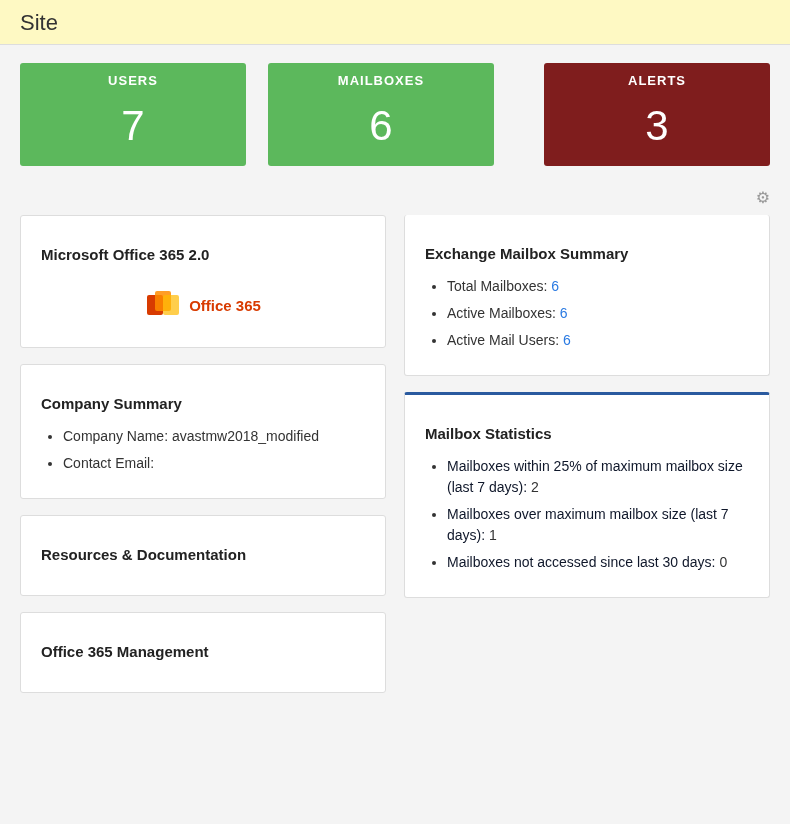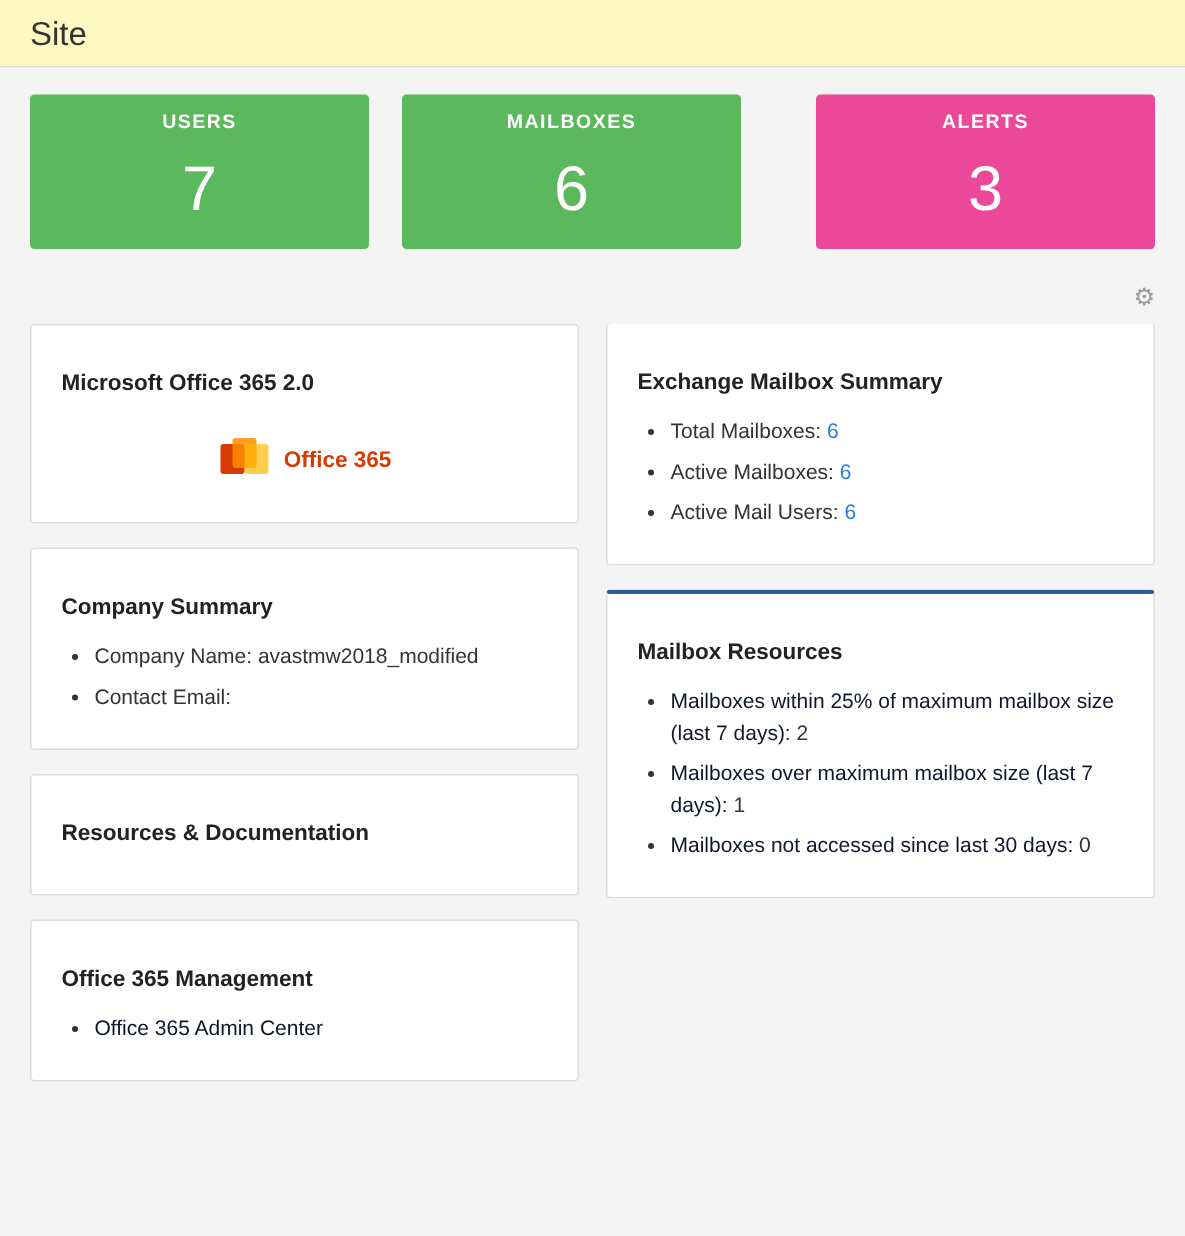--- a/index.html
+++ b/index.html
@@ -28,21 +28,21 @@
     .stat-card {
       flex: 1;
       margin-right: 18px;
       border-radius: 3px;
       padding: 0;
       text-align: center;
       overflow: hidden;
     }
     .stat-card:last-child { margin-right: 0; }
     .stat-card.green { background: #5cb85c; }
-    .stat-card.red { background: #ec4899; margin-left: 28px; }
+    .stat-card.red { background: #7f1d1d; margin-left: 28px; }
     .stat-label {
       color: #fff;
       font-size: 13px;
       font-weight: 600;
       letter-spacing: 1px;
       padding: 10px 0 6px 0;
       text-transform: uppercase;
     }
     .stat-value {
       color: #fff;
@@ -178,25 +178,20 @@
         </li>
       </ul>
     </div>
 
     <div class="card">
       <div class="card-title">Resources &amp; Documentation</div>
     </div>
 
     <div class="card">
       <div class="card-title">Office 365 Management</div>
-      <ul>
-        <li>
-          <a class="link-blue" href="#">Office 365 Admin Center</a>
-        </li>
-      </ul>
     </div>
 
   </div>
 
   <div class="right-col">
 
     <div class="card exchange-card">
       <div class="card-title">Exchange Mailbox Summary</div>
       <ul>
         <li>
@@ -208,21 +203,21 @@
           <span class="value-blue">6</span>
         </li>
         <li>
           <span>Active Mail Users: </span>
           <span class="value-blue">6</span>
         </li>
       </ul>
     </div>
 
     <div class="card mailbox-stats-card">
-      <div class="card-title">Mailbox Resources</div>
+      <div class="card-title">Mailbox Statistics</div>
       <ul>
         <li>
           <span class="link-blue">Mailboxes within 25% of maximum mailbox size (last 7 days): </span>
           <span>2</span>
         </li>
         <li>
           <span class="link-blue">Mailboxes over maximum mailbox size (last 7 days): </span>
           <span>1</span>
         </li>
         <li>

